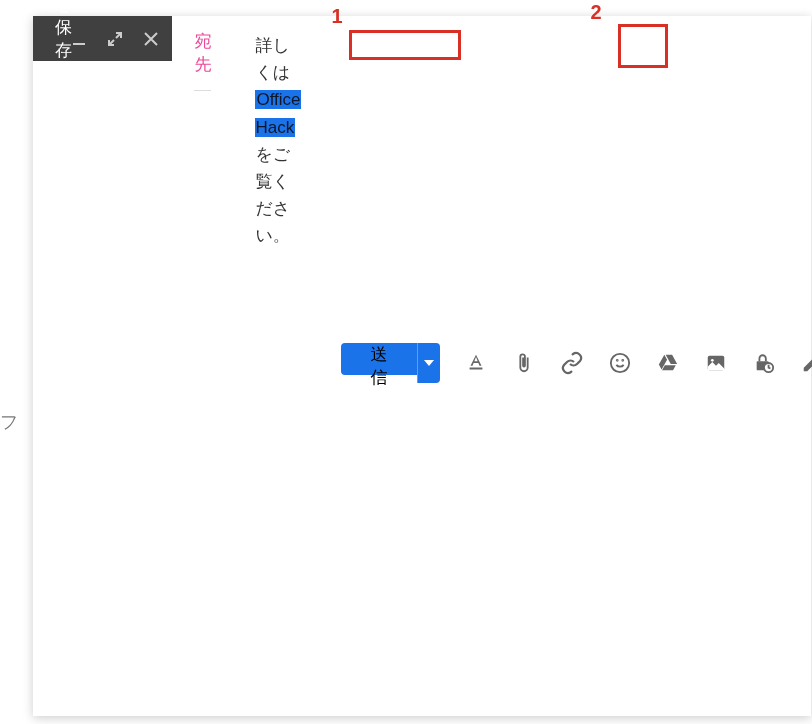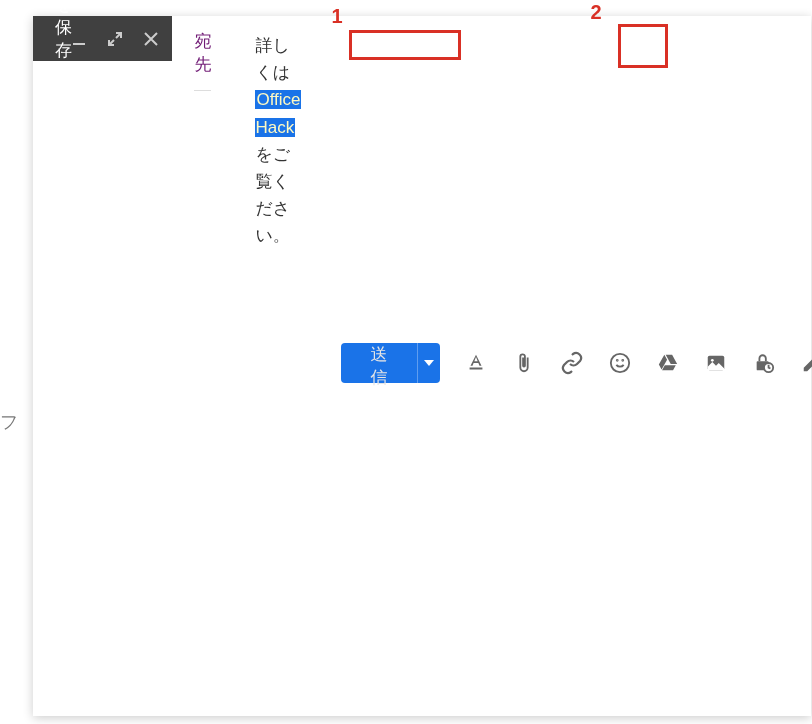--- a/index.html
+++ b/index.html
@@ -52,38 +52,38 @@
       display: flex;
       align-items: center;
       justify-content: center;
     }
     .fields {
       padding: 0 22px;
     }
     .field-row {
       border-bottom: 1px solid #ddd;
       padding: 14px 0;
-      color: #701a75;
+      color: #ec4899;
       font-size: 17px;
       cursor: text;
     }
     .body-area {
       flex: 1;
       padding: 16px 22px;
       position: relative;
       font-size: 17px;
       color: #333;
     }
     .body-line {
       line-height: 1.6;
       position: relative;
     }
     .selected-text {
       background: #1a73e8;
-      color: #fef9c3;
+      color: #0f172a;
       padding: 0 1px;
     }
     .annotation-box-1 {
       position: absolute;
       border: 3px solid #d93025;
       pointer-events: none;
       top: 14px;
       left: 116px;
       width: 112px;
       height: 30px;
@@ -103,25 +103,25 @@
       align-items: center;
       gap: 0;
       position: relative;
     }
     .send-group {
       display: flex;
       margin-right: 14px;
     }
     .send-btn {
       background: #1a73e8;
-      color: #e5e5e5;
+      color: #000000;
       border: none;
       border-radius: 4px 0 0 4px;
       padding: 0 26px;
-      height: 40px;
+      height: 32px;
       font-size: 17px;
       cursor: pointer;
       font-weight: 500;
     }
     .send-more {
       background: #1a73e8;
       color: #fff;
       border: none;
       border-left: 1px solid rgba(255,255,255,0.3);
       border-radius: 0 4px 4px 0;

